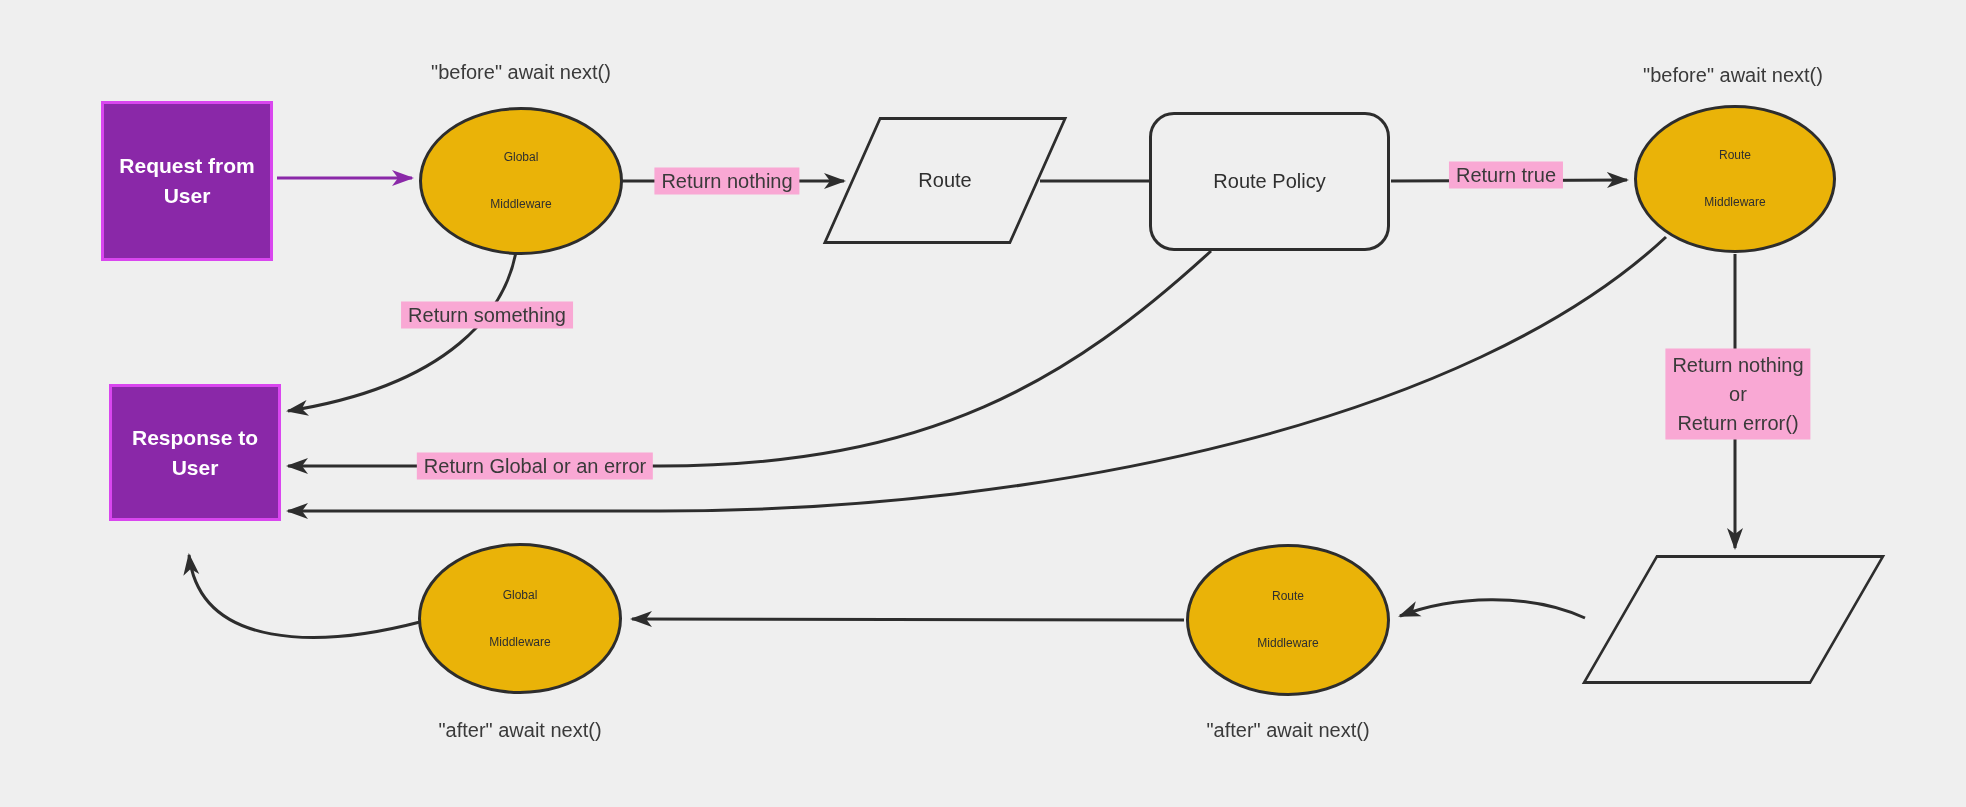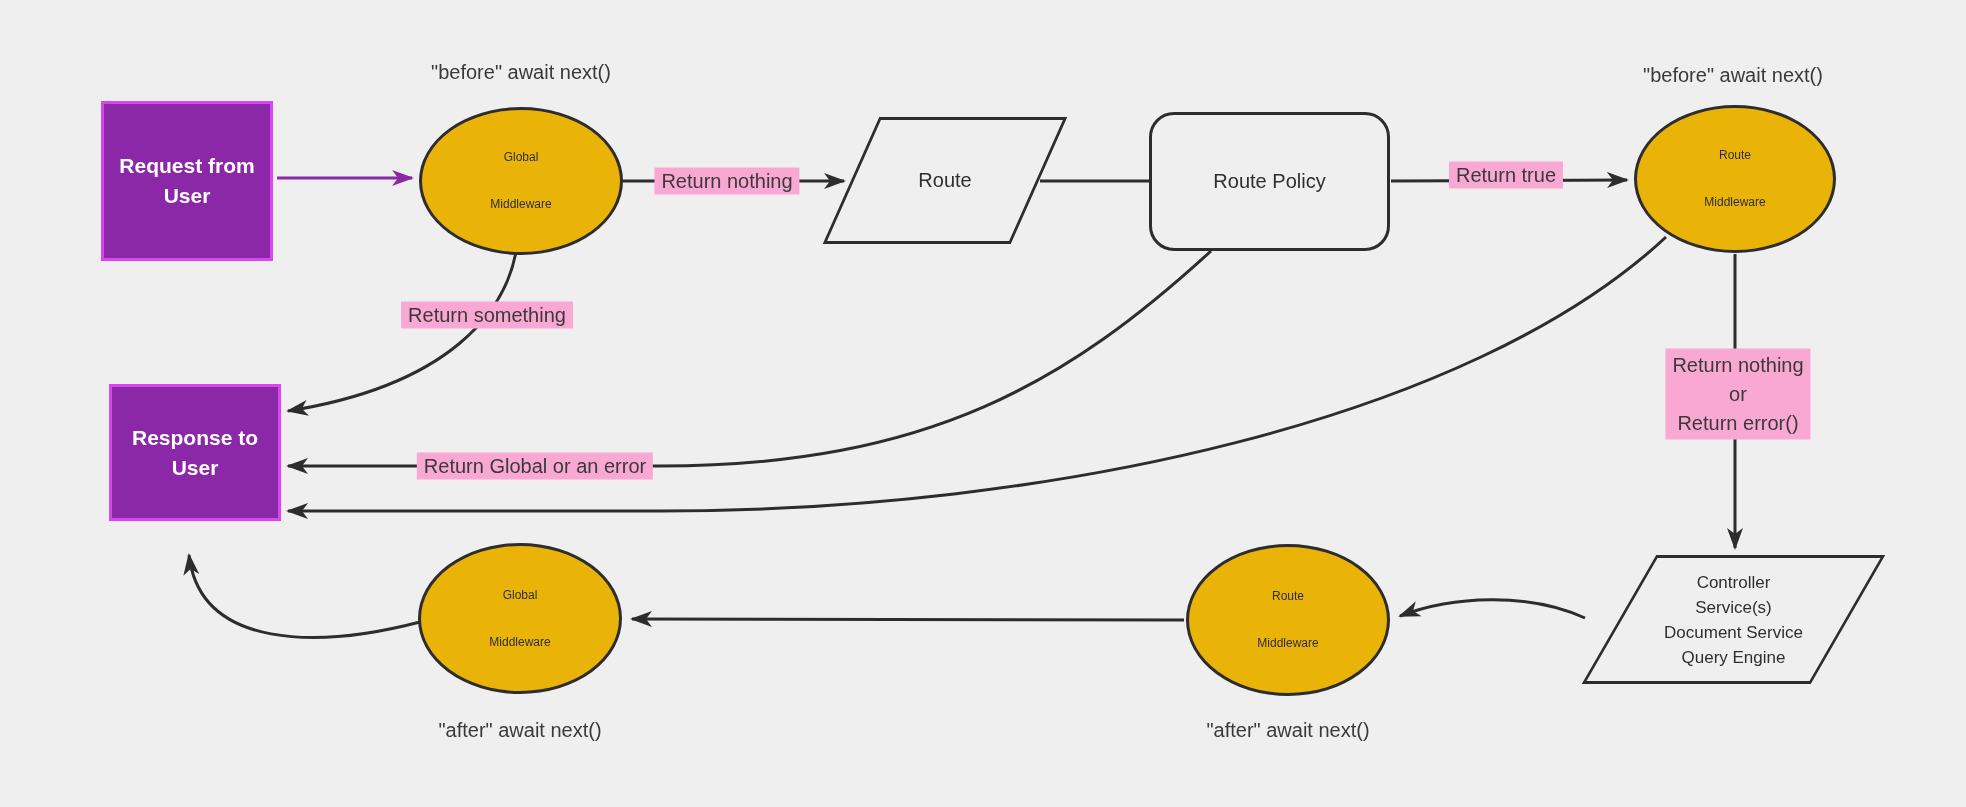--- a/index.html
+++ b/index.html
@@ -151,26 +151,20 @@
   <div class="node rounded-rect" style="left:1149px; top:112px; width:241px; height:139px;">
     <span>Route Policy</span>
   </div>
 
   <div class="node ellipse" style="left:1634px; top:105px; width:202px; height:148px;">
     <span>Route</span>
     <span>Middleware</span>
   </div>
 
   <div class="para" style="left:1619px; top:555px; width:229px; height:129px; transform:skewX(-30deg);"></div>
-  <div class="para-text" style="left:1619px; top:555px; width:229px; height:129px; font-size:17px; line-height:25px;">
-    <span>Controller</span>
-    <span>Service(s)</span>
-    <span>Document Service</span>
-    <span>Query Engine</span>
-  </div>
 
   <div class="node ellipse" style="left:1186px; top:544px; width:204px; height:152px;">
     <span>Route</span>
     <span>Middleware</span>
   </div>
 
   <div class="node ellipse" style="left:418px; top:543px; width:204px; height:151px;">
     <span>Global</span>
     <span>Middleware</span>
   </div>

